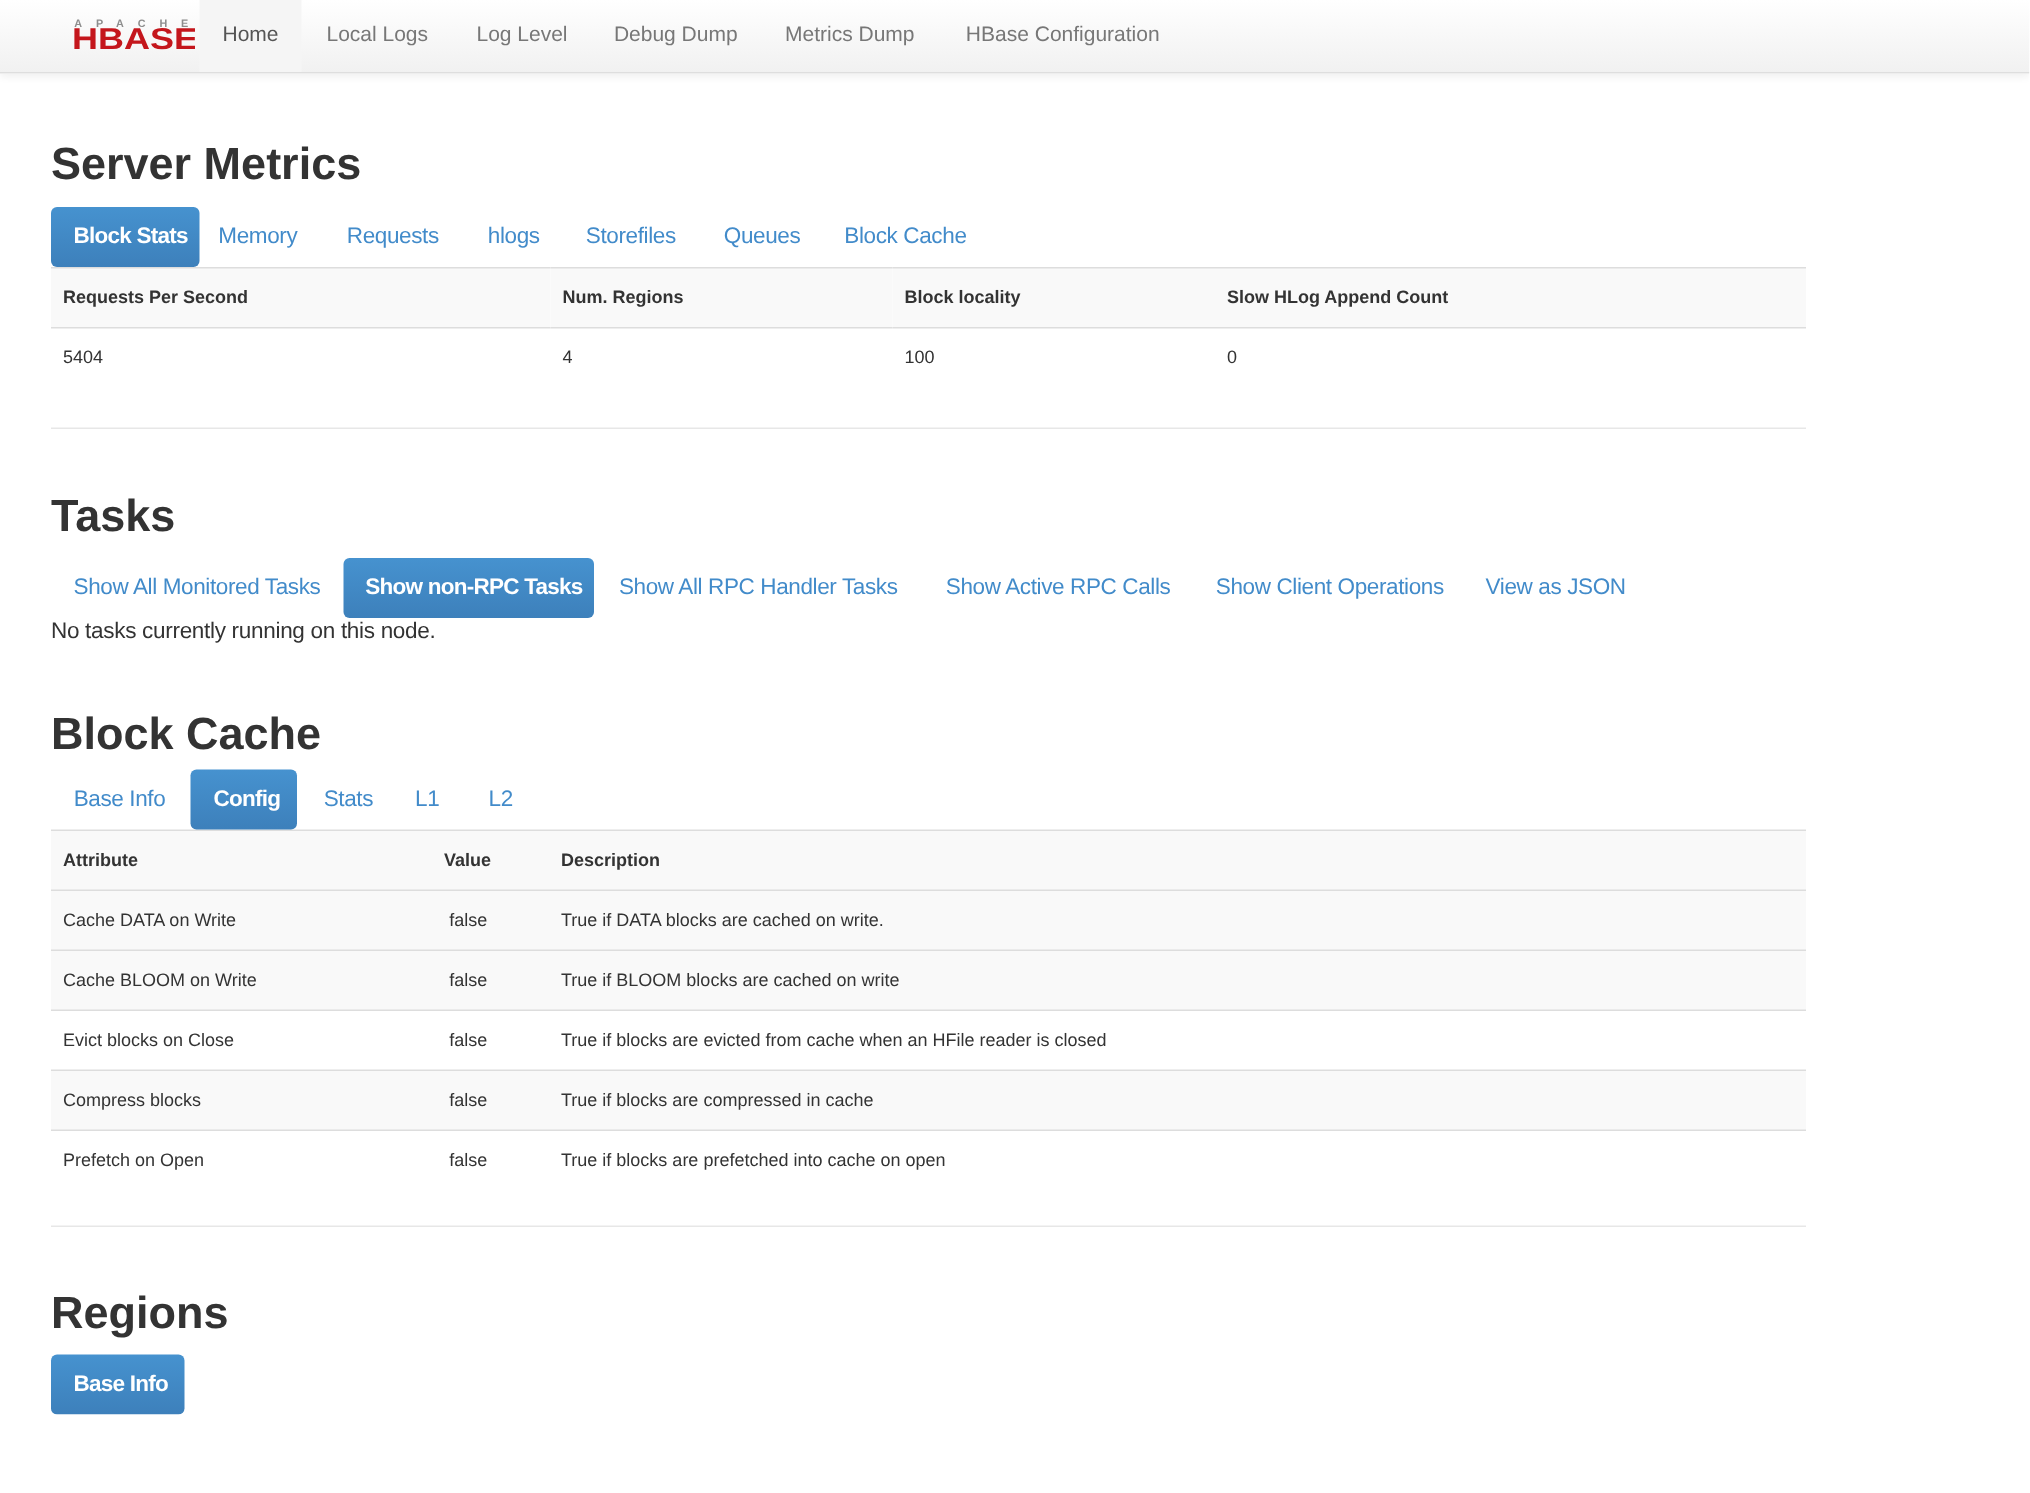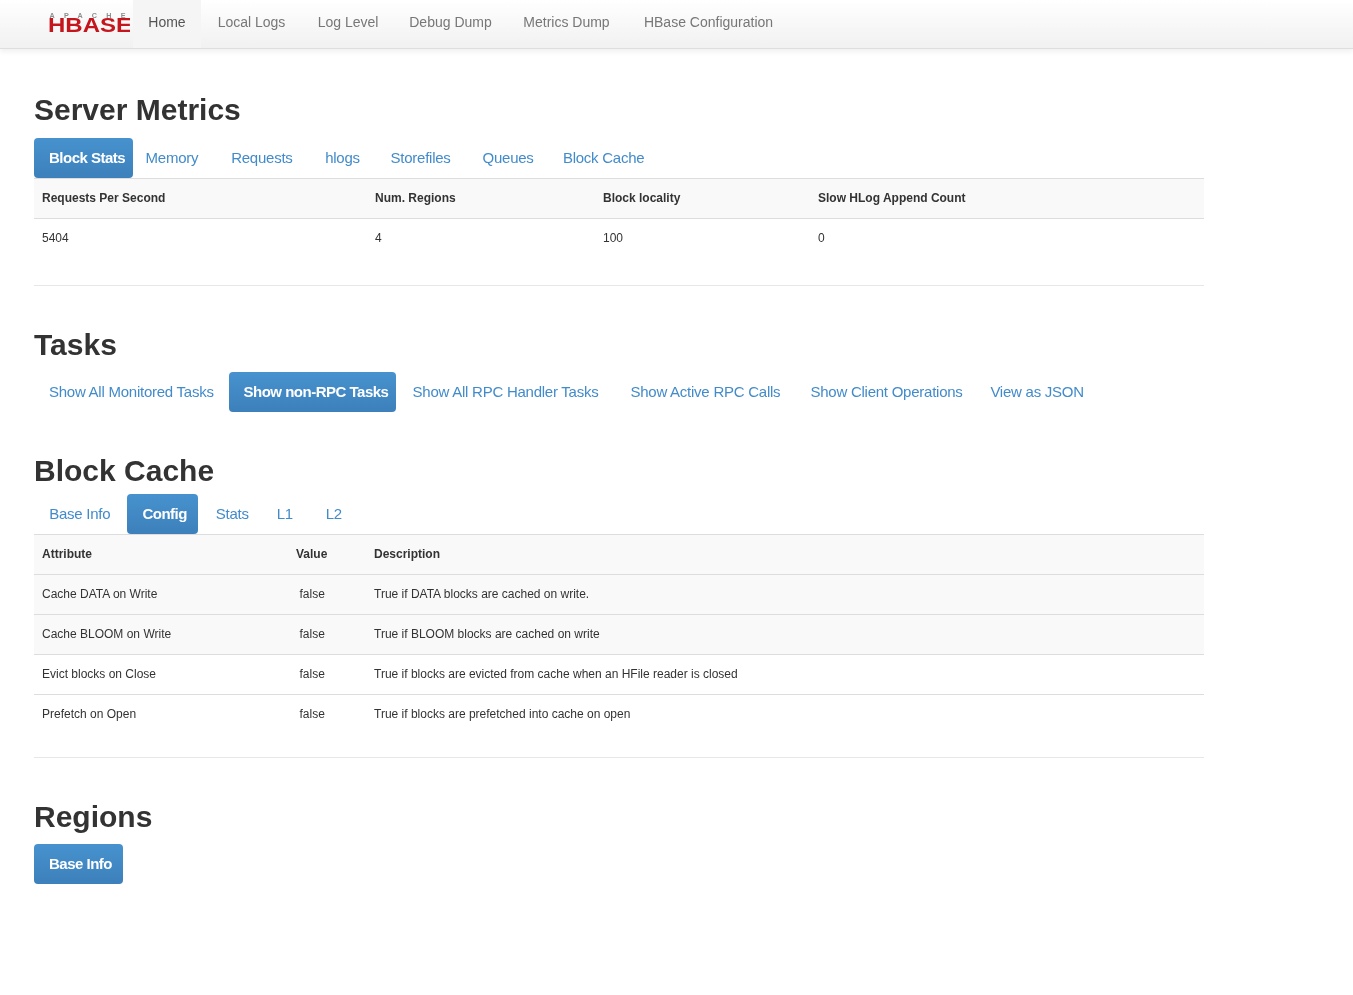--- a/index.html
+++ b/index.html
@@ -159,20 +159,21 @@
     <li>
         <a>Show Active RPC Calls</a>
       </li>
     <li>
         <a>Show Client Operations</a>
       </li>
     <li>
         <a>View as JSON</a>
       </li>
   </ul>
+  <p class="notasks">No tasks currently running on this node.</p>
   <h2 id="h3a">Block Cache</h2>
   <ul class="pills" id="p3">
     <li>
         <a>Base Info</a>
       </li>
     <li class="active">
         <a>Config</a>
       </li>
     <li>
         <a>Stats</a>
@@ -204,20 +205,25 @@
     <tr class="stripe">
           <td>Cache BLOOM on Write</td>
           <td>false</td>
           <td>True if BLOOM blocks are cached on write</td>
         </tr>
     <tr>
           <td>Evict blocks on Close</td>
           <td>false</td>
           <td>True if blocks are evicted from cache when an HFile reader is closed</td>
         </tr>
+    <tr class="stripe">
+          <td>Compress blocks</td>
+          <td>false</td>
+          <td>True if blocks are compressed in cache</td>
+        </tr>
     <tr>
           <td>Prefetch on Open</td>
           <td>false</td>
           <td>True if blocks are prefetched into cache on open</td>
         </tr>
   </tbody>
     </table>
   <div class="sep" id="sep2"></div>
   <h2 id="h4a">Regions</h2>
   <ul class="pills" id="p4">

